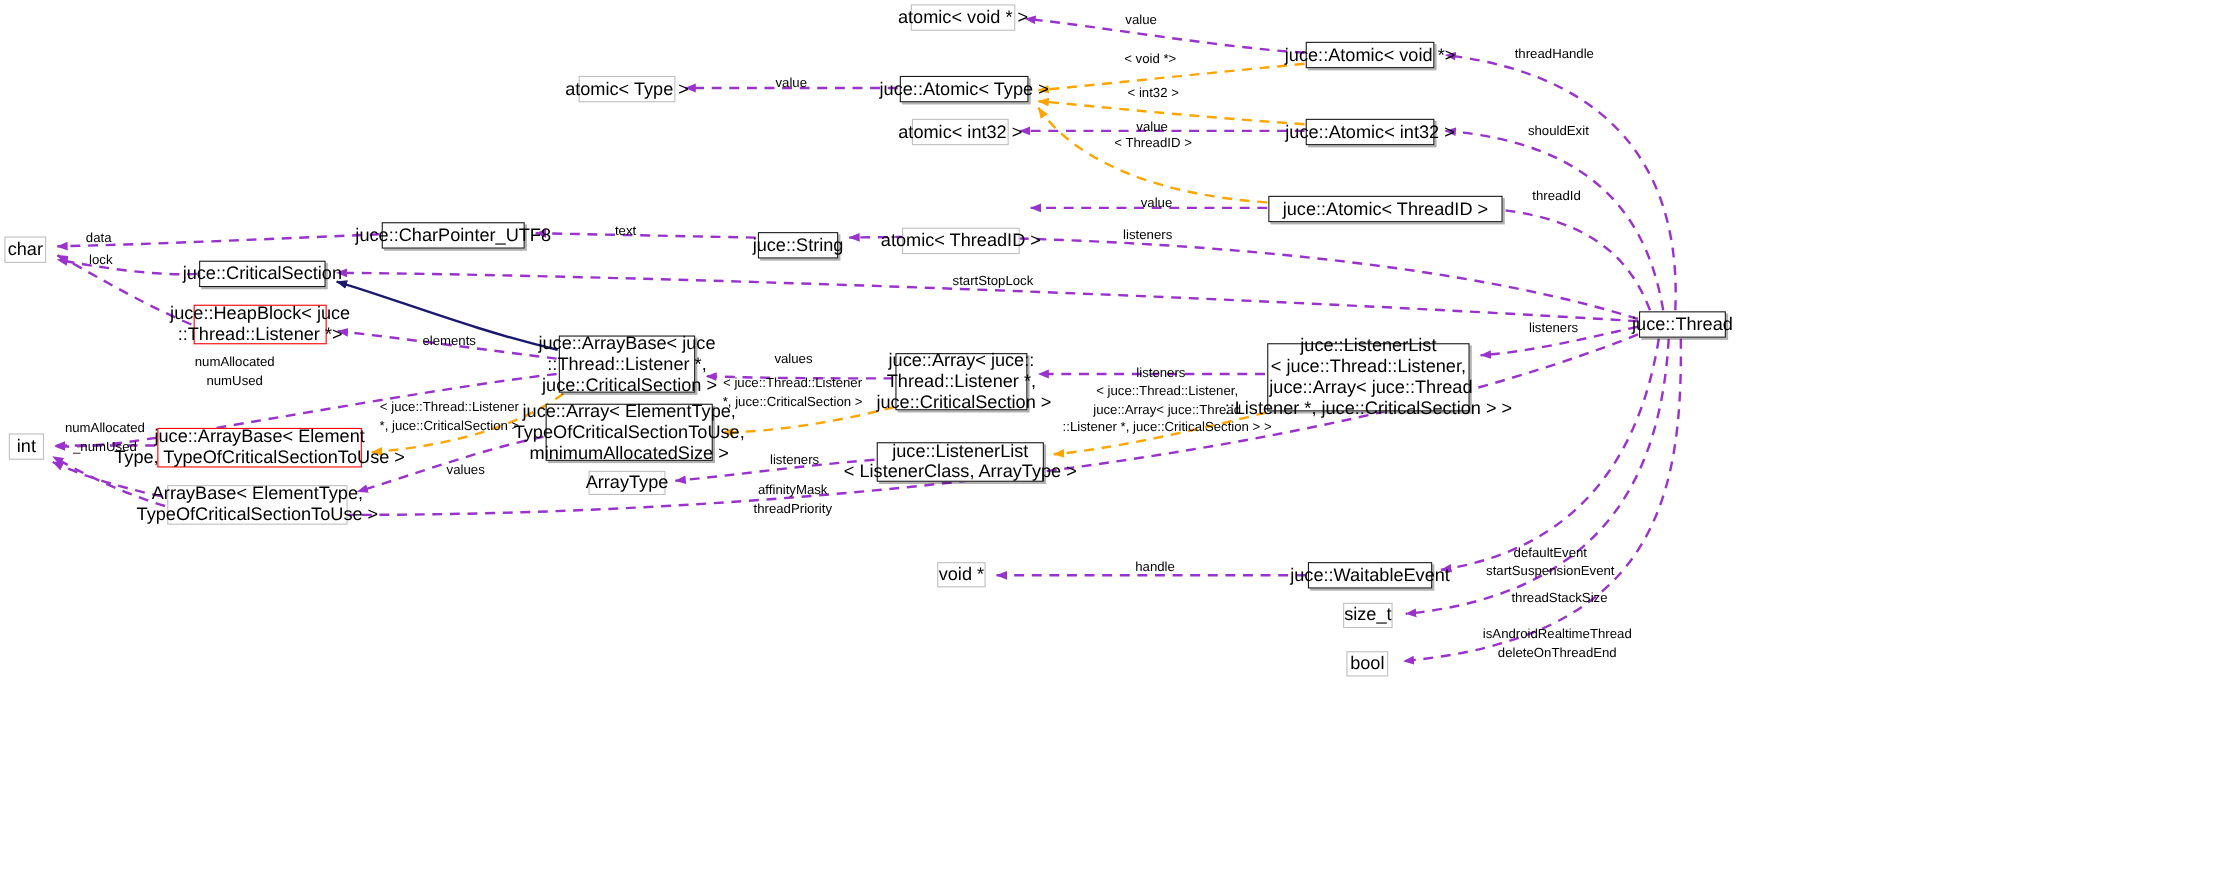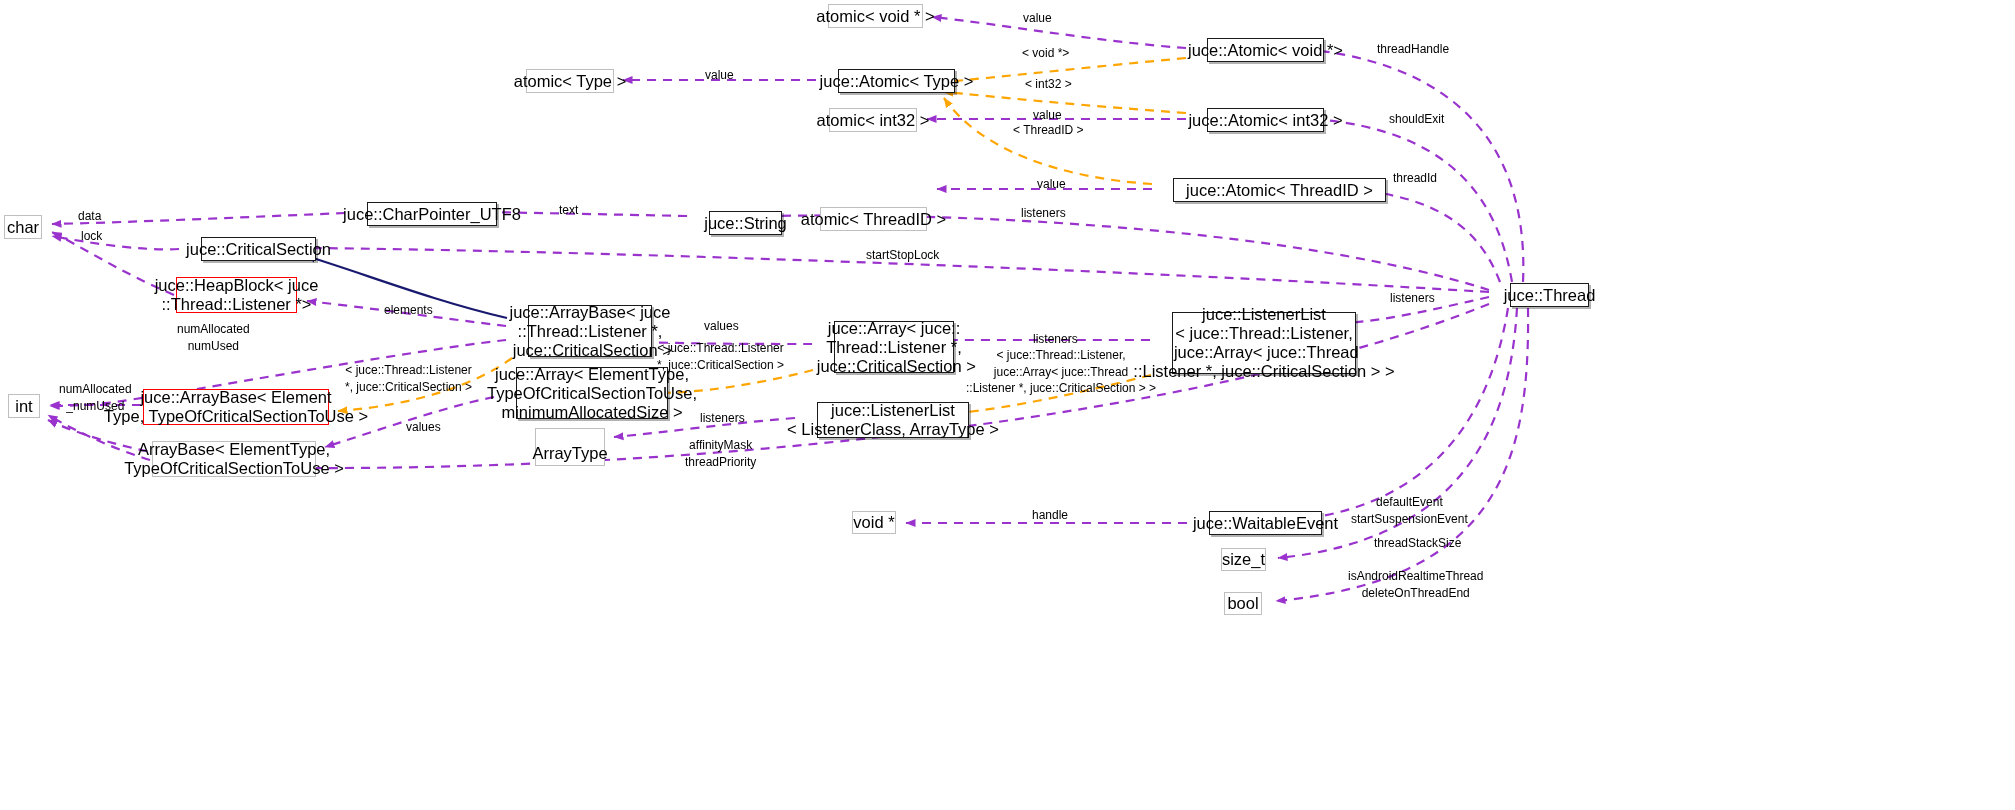--- a/index.html
+++ b/index.html
@@ -39,21 +39,20 @@
     z-index: 5;
   }
   
   .node.plain {
     border: 1px solid #bfbfbf;
   }
   
   .node.doc {
     border: 1.5px solid #1a1a1a;
     box-shadow: 2px 2px 0 rgba(0,0,0,0.30);
-    margin-left: 20px;
   }
   
   .node.hl {
     border: 1.5px solid #ff0000;
   }
   .edge-label {
     position: absolute;
     font-size: 12px;
     line-height: 16.5px;
     color: #000000;
@@ -187,21 +186,21 @@
   <div class="node hl" style="left:143px;top:389px;width:186px;height:36px;"><span>juce::ArrayBase&lt; Element
 Type, TypeOfCriticalSectionToUse &gt;</span></div>
   <div class="node doc" style="left:496px;top:367px;width:152px;height:52px;"><span>juce::Array&lt; ElementType,
 TypeOfCriticalSectionToUse,
 minimumAllocatedSize &gt;</span></div>
   <div class="node plain" style="left:8px;top:394px;width:32px;height:24px;"><span>int</span></div>
   <div class="node doc" style="left:797px;top:402px;width:152px;height:36px;"><span>juce::ListenerList
 &lt; ListenerClass, ArrayType &gt;</span></div>
   <div class="node plain" style="left:152px;top:441px;width:164px;height:36px;"><span>ArrayBase&lt; ElementType,
 TypeOfCriticalSectionToUse &gt;</span></div>
-  <div class="node plain" style="left:535px;top:428px;width:70px;height:38px;align-items:flex-end;"><span>ArrayType</span></div>
+  <div class="node plain" style="left:535px;top:428px;width:70px;height:22px;"><span>ArrayType</span></div>
   <div class="node plain" style="left:852px;top:511px;width:44px;height:23px;"><span>void *</span></div>
   <div class="node doc" style="left:1189px;top:511px;width:113px;height:24px;"><span>juce::WaitableEvent</span></div>
   <div class="node plain" style="left:1221px;top:548px;width:45px;height:23px;"><span>size_t</span></div>
   <div class="node plain" style="left:1224px;top:592px;width:38px;height:23px;"><span>bool</span></div>
 
   <div class="edge-label" style="left:1023px;top:10px;">value</div>
   <div class="edge-label" style="left:1377px;top:41px;">threadHandle</div>
   <div class="edge-label" style="left:705px;top:67px;">value</div>
   <div class="edge-label" style="left:1022px;top:45px;">&lt; void *&gt;</div>
   <div class="edge-label" style="left:1025px;top:76px;">&lt; int32 &gt;</div>

